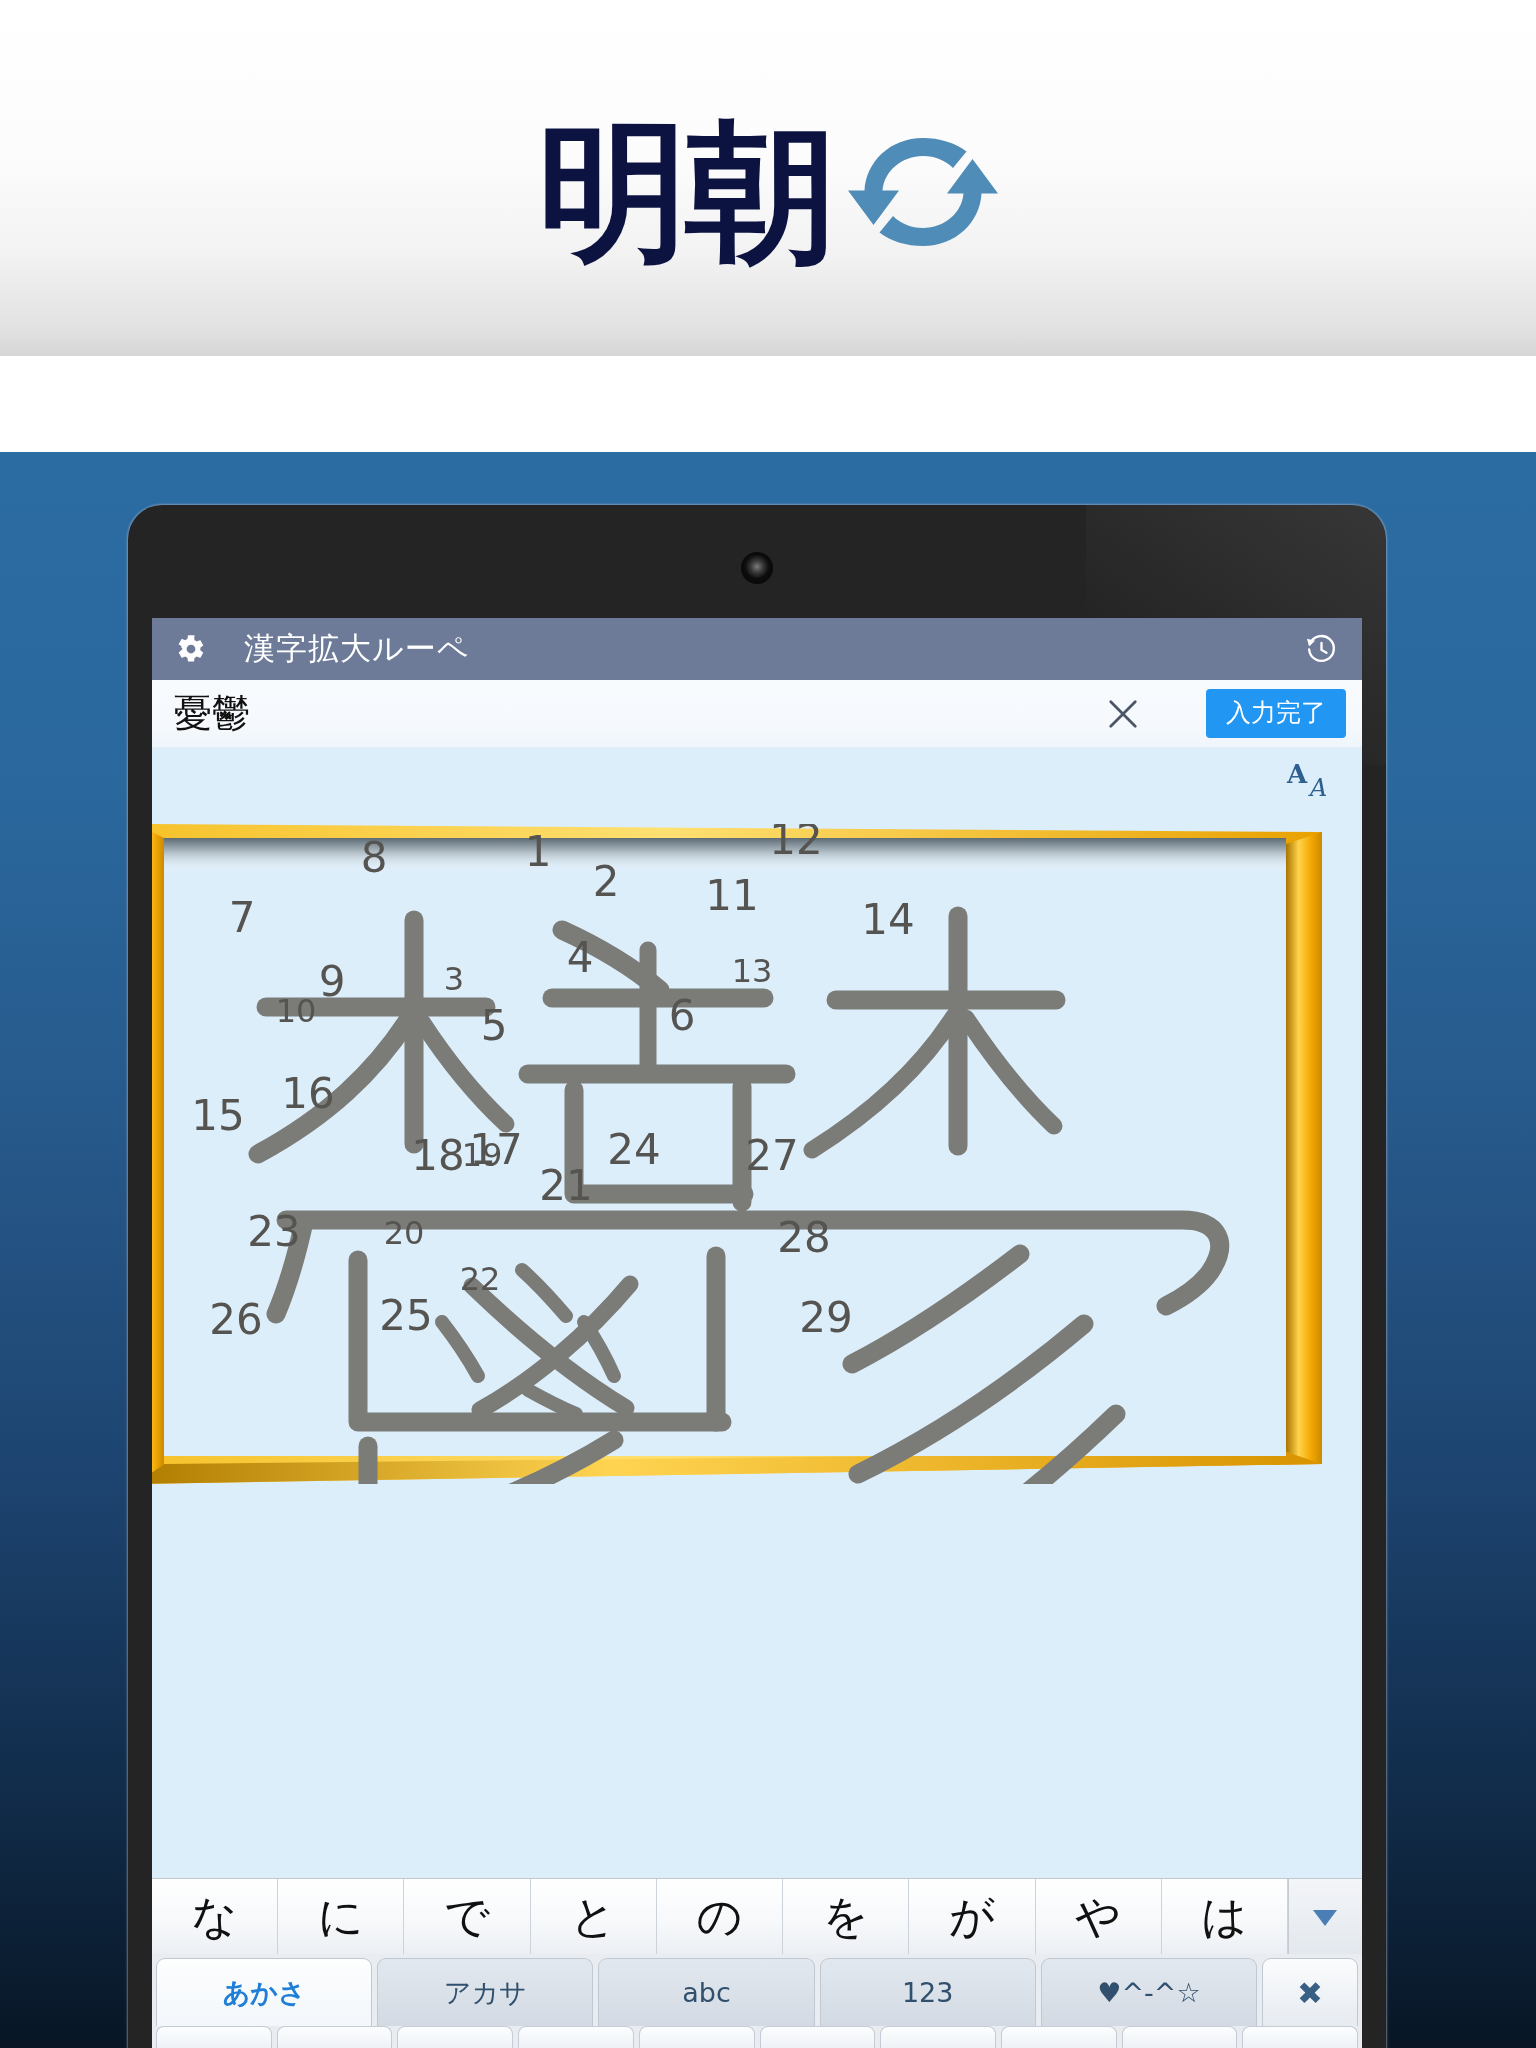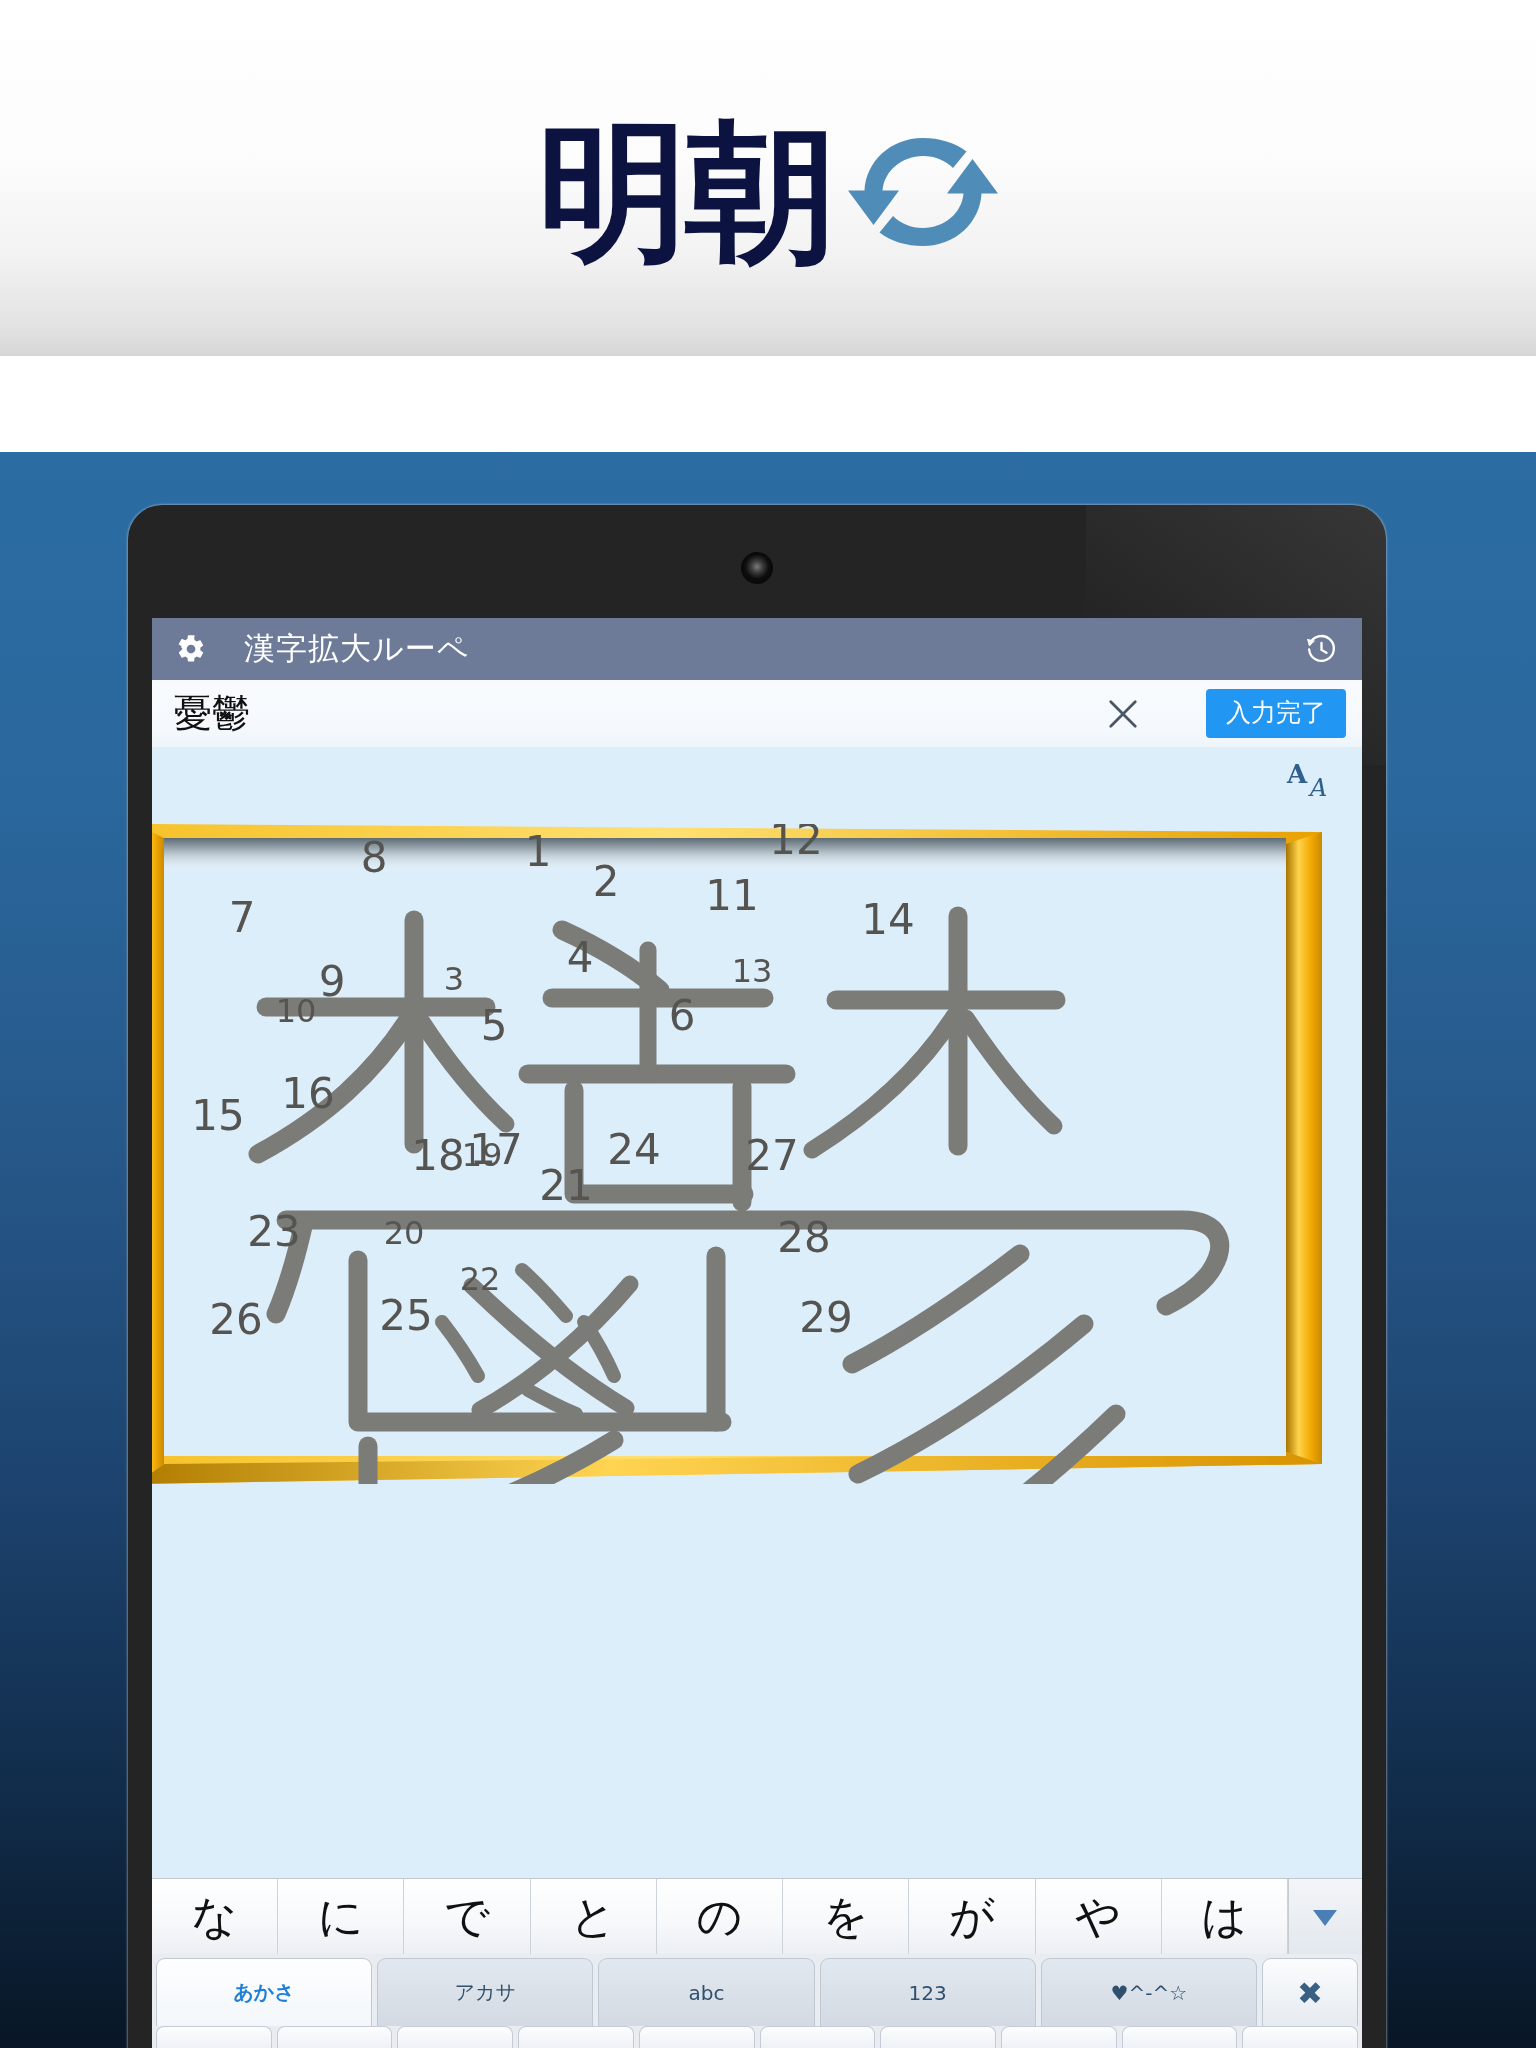--- a/index.html
+++ b/index.html
@@ -128,21 +128,21 @@
     flex:0 0 74px; display:flex; align-items:center; justify-content:center;
     background:linear-gradient(180deg,#f3f5f8 0%,#e3e8ee 100%);
     border-left:1px solid #c6ccd4;
   }
   #mode-row{
     display:flex; height:72px; width:100%;
     background:#e9edf2; padding:4px 4px 0 4px; gap:5px;
   }
   .modekey{
     flex:1 1 0; display:flex; align-items:center; justify-content:center;
-    font-size:20px; color:#31506e; border-radius:9px 9px 0 0;
+    font-size:27px; color:#31506e; border-radius:9px 9px 0 0;
     background:linear-gradient(180deg,#e2e8ef 0%,#d3dae3 100%);
     border:1px solid #c0c8d2; border-bottom:none;
     font-family:"DejaVu Sans","Liberation Sans",sans-serif;
   }
   .modekey.active{
     background:linear-gradient(180deg,#fdfefe 0%,#f3f7fb 100%);
     color:#1f7fd6; font-weight:bold;
   }
   .modekey.close{
     flex:0 0 96px; background:linear-gradient(180deg,#fbfcfd 0%,#e6ebf1 100%);

